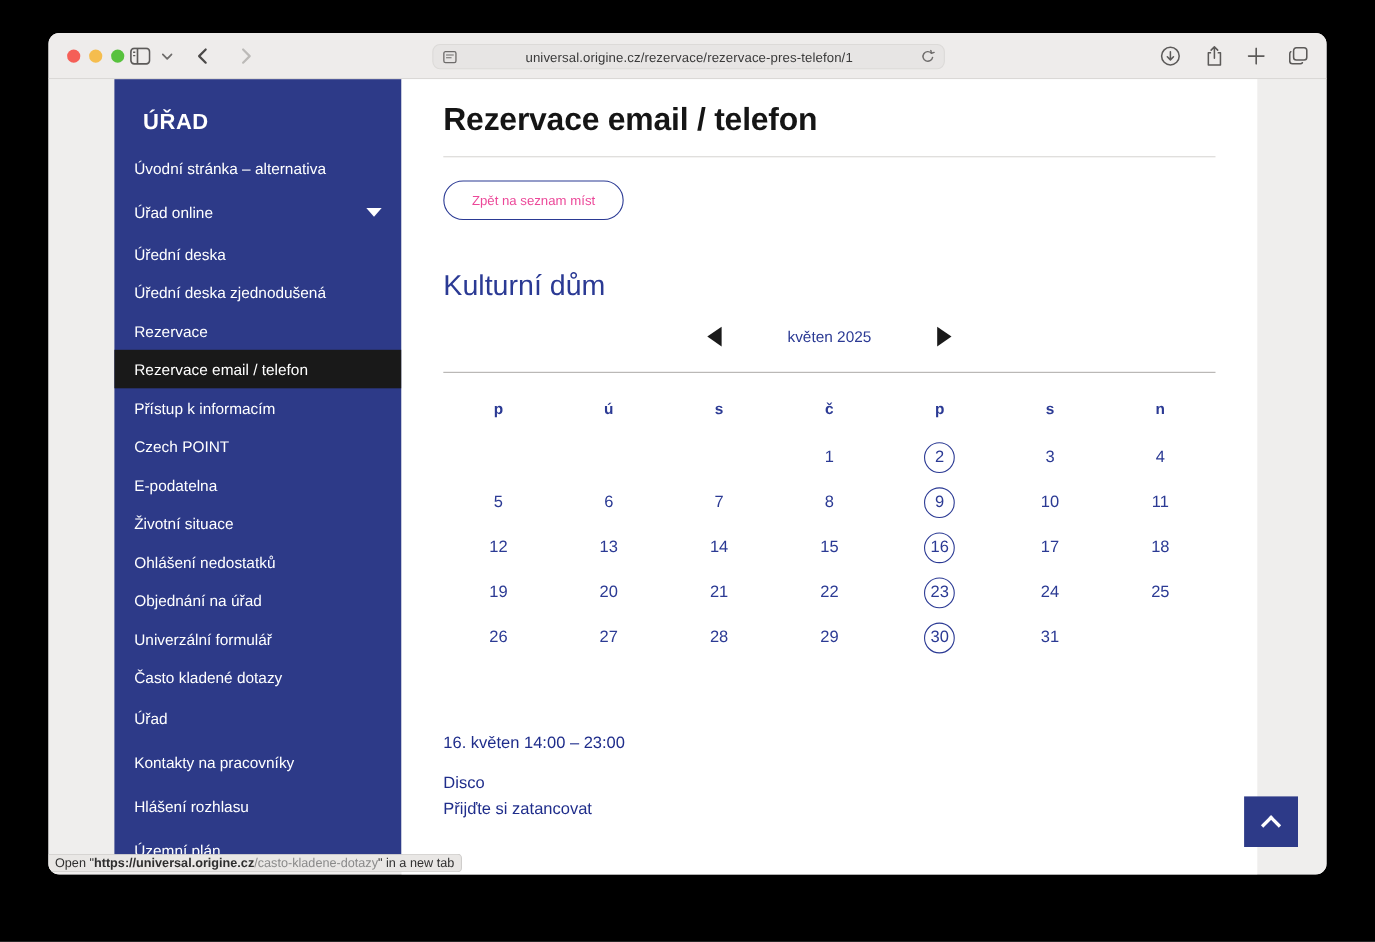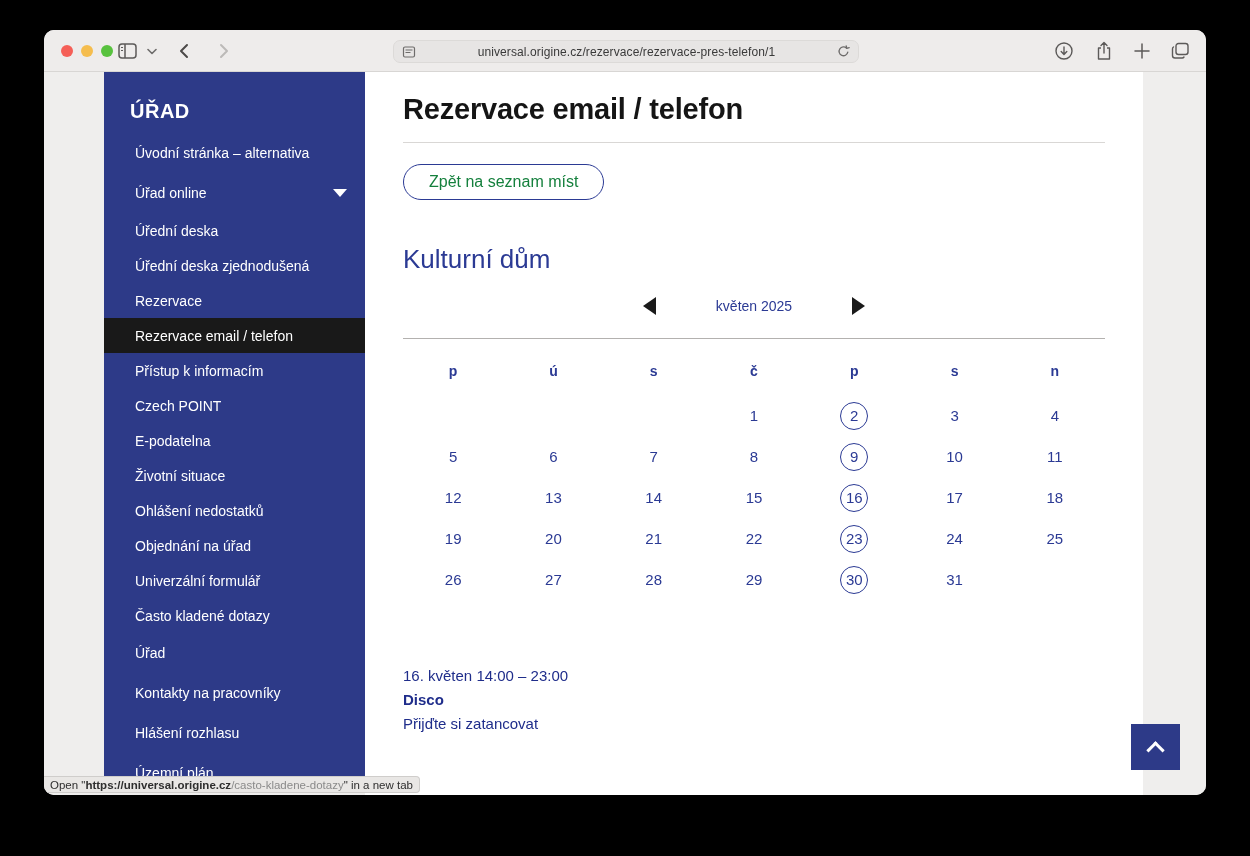--- a/index.html
+++ b/index.html
@@ -25,51 +25,51 @@
             background:#e7e5e4; border:1px solid #dcdad8; border-radius:7px;
             display:flex; align-items:center; padding:0 8px; }
   .urlbar .url-text { flex:1; text-align:center; font-size:12px; color:#3a3a3a; letter-spacing:.1px; }
 
   
   .content { position:absolute; top:42px; left:0; right:0; bottom:0; background:#efeeed; }
   .sidebar { position:absolute; left:60px; top:0; bottom:16px; width:261px; background:#2d3a88; padding-top:20px; }
   .sidebar-title { color:#fff; font-size:20px; font-weight:bold; letter-spacing:.5px;
                    padding:8px 0 10px 26px; }
   .nav-item { position:relative; display:flex; align-items:center; color:#fff; font-size:14px;
-              height:40px; padding-left:31px; padding-right:18px; cursor:pointer; }
+              height:40px; padding-left:18px; padding-right:18px; cursor:pointer; }
   .nav-item.sub { height:35px; }
   .nav-item.active { background:#191919; }
   .tri-down { margin-left:auto; width:0; height:0;
               border-left:7px solid transparent; border-right:7px solid transparent;
               border-top:8px solid #fff; }
 
   .main { position:absolute; left:321px; top:0; bottom:0; width:778px; background:#fff;
           padding:0 38px; overflow:hidden; }
   .page-title { margin-top:21px; font-size:29px; font-weight:bold; color:#151515; letter-spacing:-.2px; }
   .rule-light { border:none; border-top:1px solid #d9d7d5; margin-top:16px; }
   .rule-dark  { border:none; border-top:1px solid #b3b1af; }
   .back-btn { margin-top:21px; height:36px; padding:0 25px; background:#fff;
-              border:1px solid #2b3a94; border-radius:18px; color:#15803d;
-              font-size:16px; font-family:"Liberation Sans", sans-serif; cursor:pointer; display:inline-block; }
+              border:1px solid #2b3a94; border-radius:18px; color:#ec4899;
+              font-size:12px; font-family:"Liberation Sans", sans-serif; cursor:pointer; display:inline-block; }
   .venue { margin-top:44px; font-size:26px; font-weight:500; color:#2b3a94; }
   .cal-nav { margin-top:13px; height:36px; display:flex; align-items:center; justify-content:center; gap:58px; }
   .cal-nav .month { color:#2b3a94; font-size:14px; width:80px; text-align:center; }
   .arr { width:0; height:0; cursor:pointer; }
   .arr-left  { border-top:9px solid transparent; border-bottom:9px solid transparent; border-right:13px solid #1a1a1a; }
   .arr-right { border-top:9px solid transparent; border-bottom:9px solid transparent; border-left:13px solid #1a1a1a; }
   .cal-rule { margin-top:14px; }
 
   table.calendar { width:100%; border-collapse:collapse; margin-top:8px; table-layout:fixed; }
   table.calendar th { color:#2b3a94; font-size:14px; font-weight:bold; height:48px; text-align:center; }
   table.calendar td { color:#2b3a94; font-size:15px; height:41px; text-align:center; }
   .day-circle { display:inline-flex; align-items:center; justify-content:center;
                 width:28px; height:28px; border:1px solid #2b3a94; border-radius:50%; }
 
   .event { margin-top:64px; color:#1f2d8b; font-size:15px; line-height:24px; }
-  .event .ev-title { font-weight:bold; }
+  .event .ev-title { font-weight:normal;margin-top:12px; }
 
   .scroll-top { position:absolute; left:1087px; top:652px; width:49px; height:46px;
                 background:#2d3a88; border:none; cursor:pointer;
                 display:flex; align-items:center; justify-content:center; }
   .chev-up { width:13px; height:13px; border-top:3px solid #fff; border-right:3px solid #fff;
              transform:rotate(-45deg) translate(-2px,2px); }
 
   .status-bar { position:absolute; left:0; bottom:2px; height:17px; background:#e9e7e5;
                 border:1px solid #cfcdcb; border-left:none; border-radius:0 4px 4px 0;
                 display:flex; align-items:center; padding:0 6px; font-size:11.5px; color:#2e2e2e;

